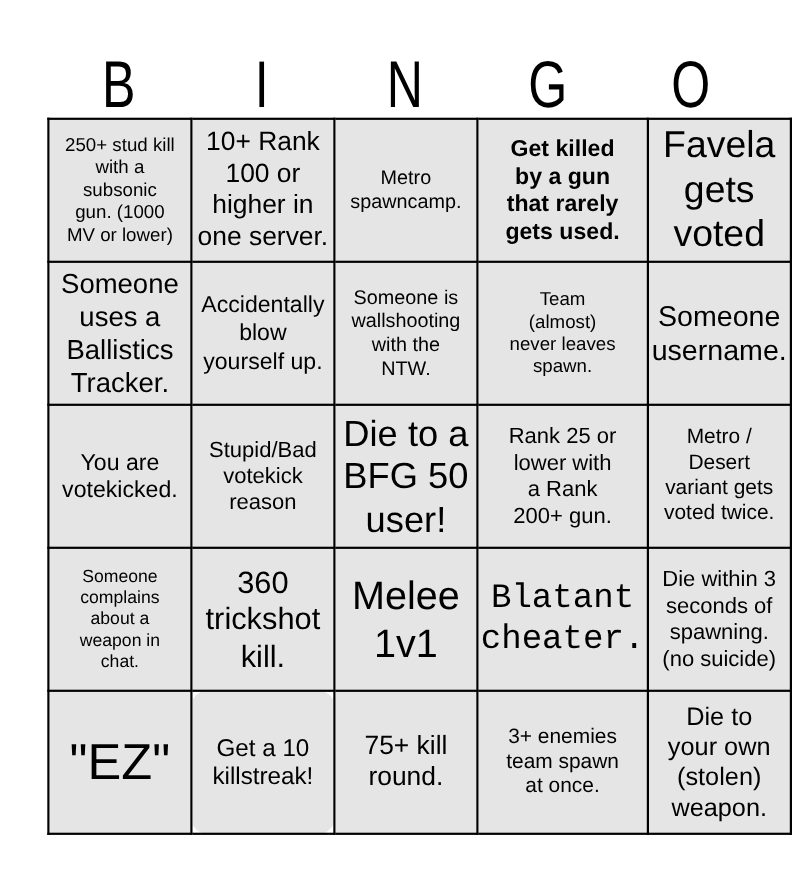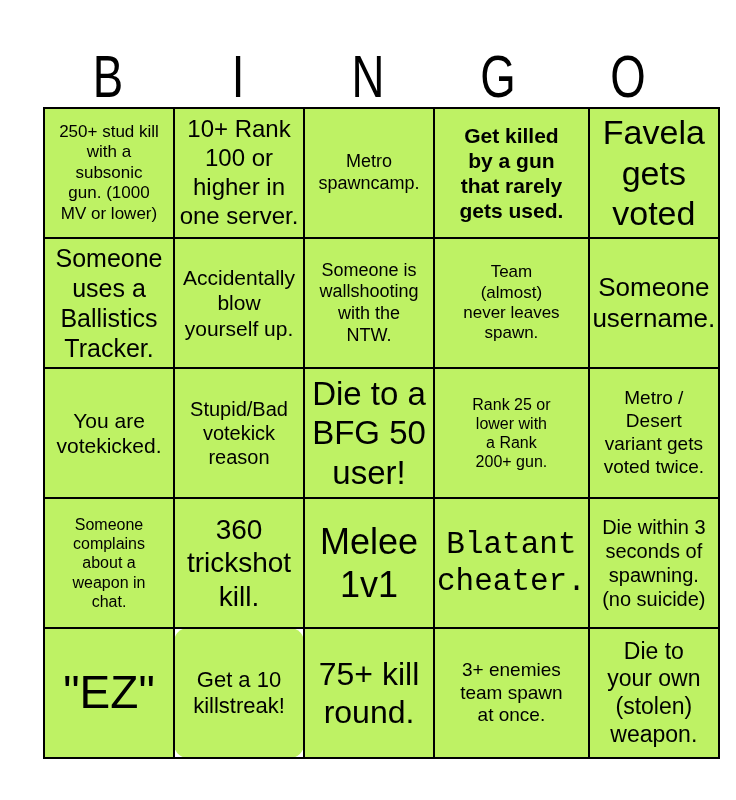--- a/index.html
+++ b/index.html
@@ -34,21 +34,21 @@
   table.bingo-card {
     border-collapse: collapse;
     margin-left: 43px;
     table-layout: fixed;
   }
   td.bingo-cell {
     width: 130px;
     height: 130px;
     box-sizing: border-box;
     border: 2px solid #000000;
-    background: #bef264;
+    background: #e5e5e5;
     text-align: center;
     vertical-align: middle;
     white-space: pre-line;
     line-height: 1.2;
     padding: 0 2px;
     overflow: hidden;
     cursor: pointer;
   }
 </style>
 </head>
@@ -105,21 +105,21 @@
     </tr>
     <tr>
       <td class="bingo-cell" style="font-size: 21px;">You are
 votekicked.</td>
       <td class="bingo-cell" style="font-size: 20px;">Stupid/Bad
 votekick
 reason</td>
       <td class="bingo-cell" style="font-size: 33px; text-align: center;">Die to a
 BFG 50
 user!</td>
-      <td class="bingo-cell" style="font-size: 16px;">Rank 25 or
+      <td class="bingo-cell" style="font-size: 20px;">Rank 25 or
 lower with
 a Rank
 200+ gun.</td>
       <td class="bingo-cell" style="font-size: 19px;">Metro /
 Desert
 variant gets
 voted twice.</td>
     </tr>
     <tr>
       <td class="bingo-cell" style="font-size: 16px;">Someone
@@ -136,21 +136,21 @@
 cheater.</td>
       <td class="bingo-cell" style="font-size: 20px;">Die within 3
 seconds of
 spawning.
 (no suicide)</td>
     </tr>
     <tr>
       <td class="bingo-cell" style="font-size: 46px;">"EZ"</td>
       <td class="bingo-cell" style="font-size: 22px; border-radius: 14px;">Get a 10
 killstreak!</td>
-      <td class="bingo-cell" style="font-size: 32px;">75+ kill
+      <td class="bingo-cell" style="font-size: 24px;">75+ kill
 round.</td>
       <td class="bingo-cell" style="font-size: 19px;">3+ enemies
 team spawn
 at once.</td>
       <td class="bingo-cell" style="font-size: 23px;">Die to
 your own
 (stolen)
 weapon.</td>
     </tr>
   </tbody>

